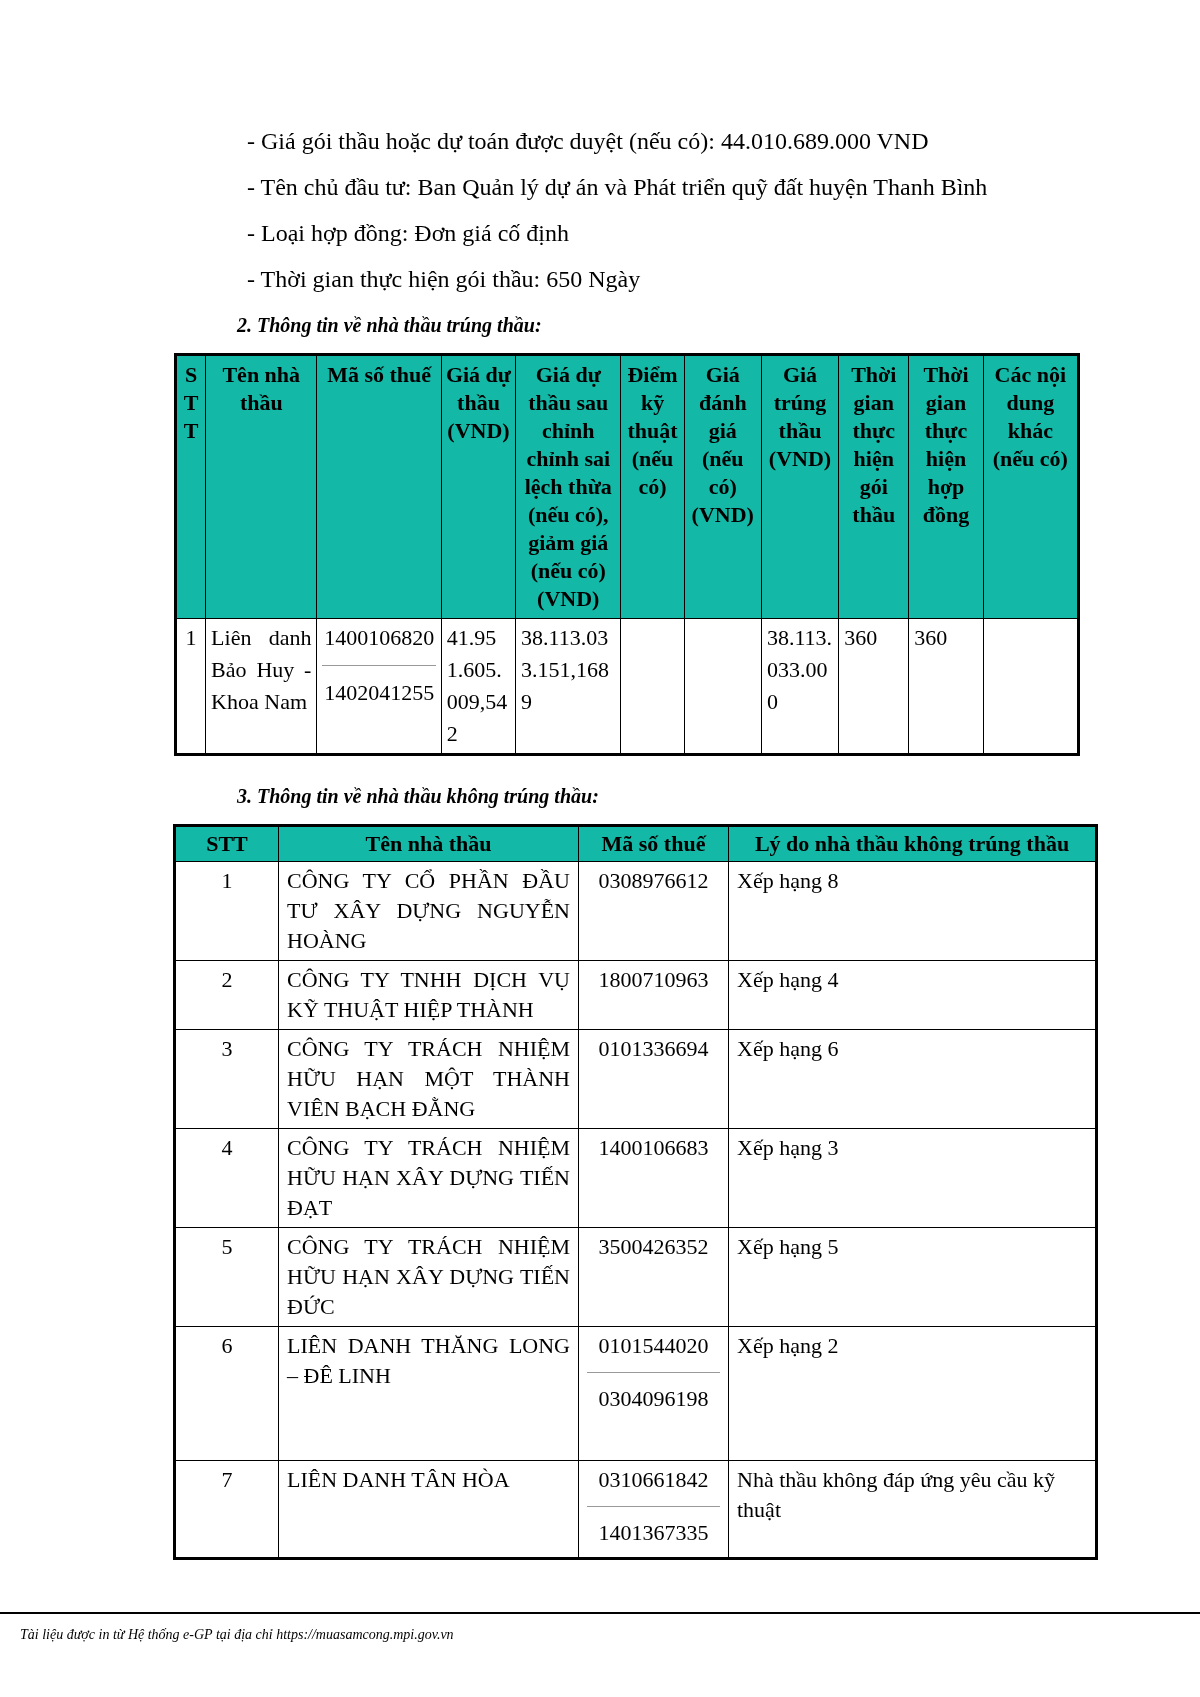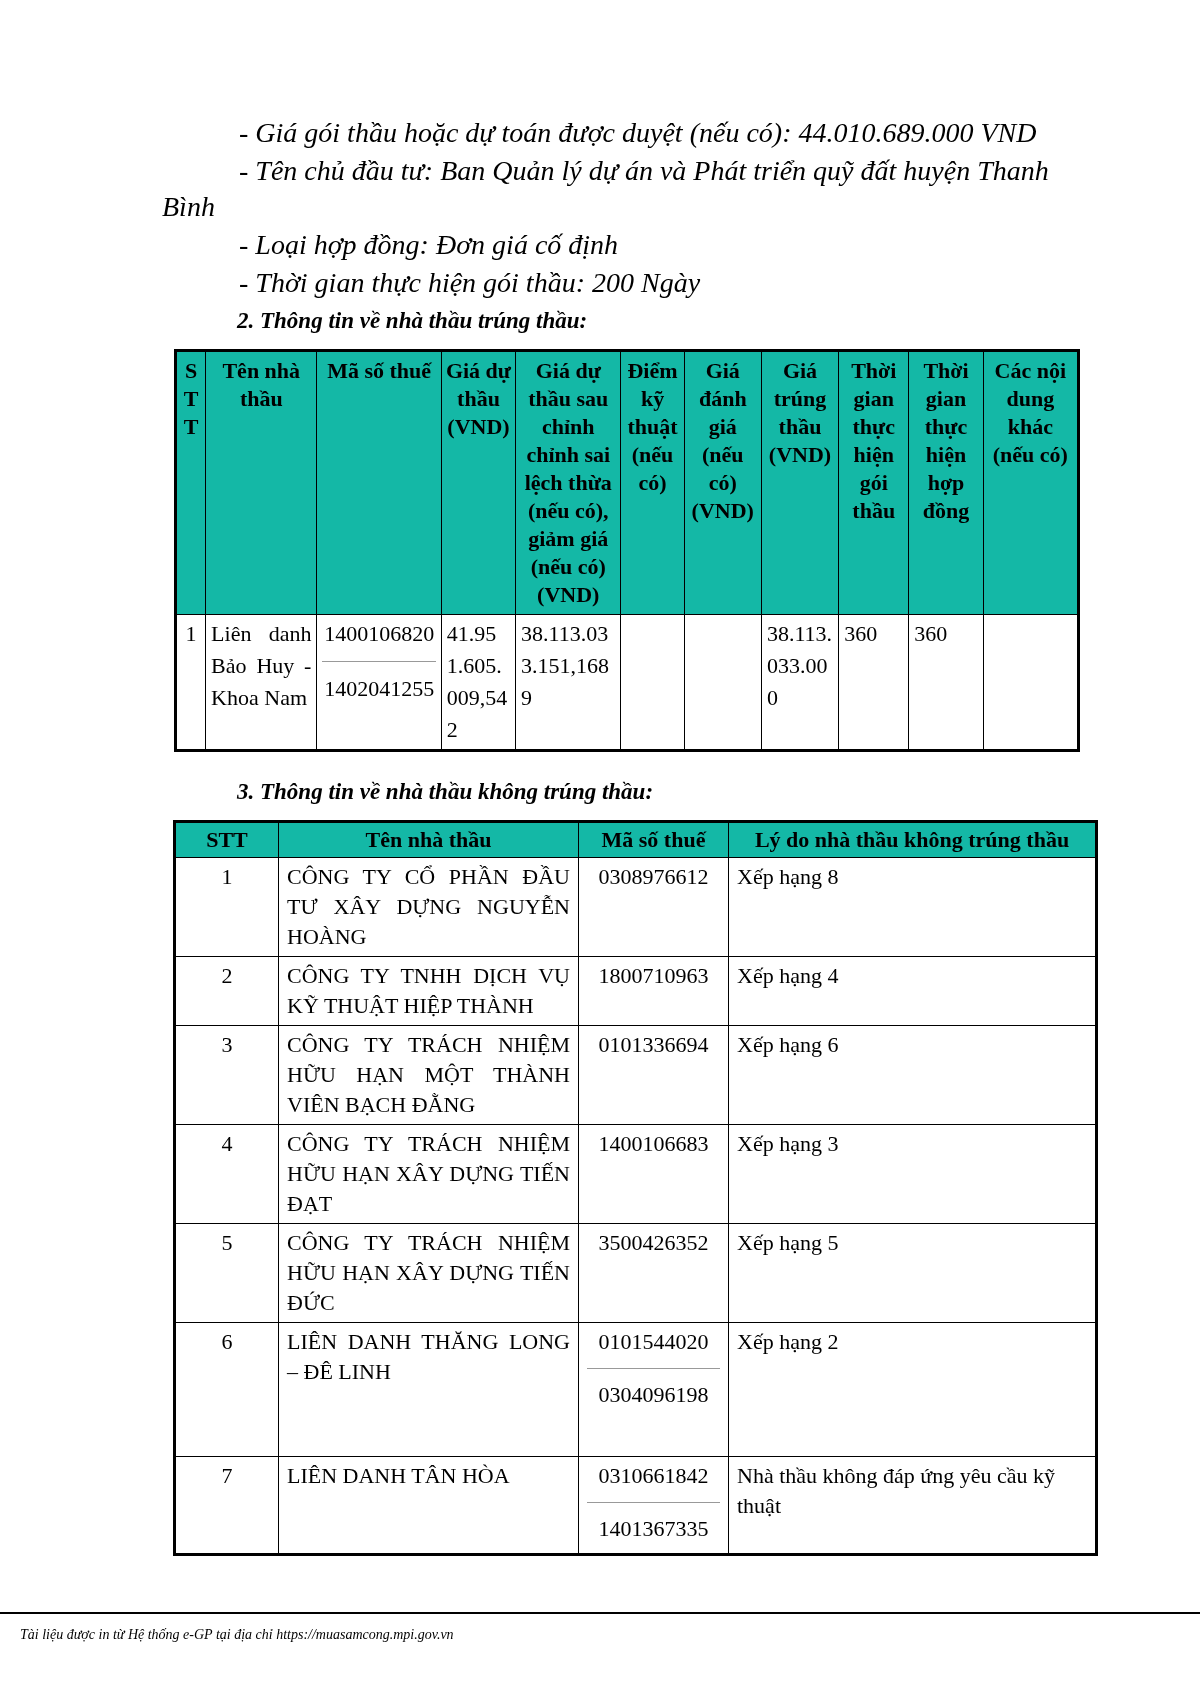--- a/index.html
+++ b/index.html
@@ -5,26 +5,25 @@
   html,body{margin:0;padding:0;background:#fff;}
   .page{
     position:relative;
     width:1200px;height:1697px;
     background:#ffffff;color:#000;
     font-family:"Liberation Serif","DejaVu Serif",serif;
     overflow:hidden;
   }
   .content{padding:113px 108px 0 160px;}
   .intro p{
-    margin:2px;line-height:36px;font-size:28px;
+    margin:10px;line-height:36px;font-size:24px;
     text-indent:77px;
-    font-style:italic;
   }
   .section-heading{
-    margin:0;line-height:36px;font-size:23px;
+    margin:0;line-height:36px;font-size:20px;
     font-weight:bold;font-style:italic;
     text-indent:77px;
   }
   .section-heading.h3{margin-top:22px;margin-bottom:10px;}
 
   table{border-collapse:collapse;table-layout:fixed;}
   td,th{border:1.6px solid #000;vertical-align:top;overflow-wrap:break-word;}
   table{border:3px solid #000;}
   th{background:#14b8a6;font-weight:bold;text-align:center;}
 
@@ -58,21 +57,21 @@
 </head>
 <body>
 
 <div class="page">
   <div class="content">
 
     <div class="intro">
       <p>- Giá gói thầu hoặc dự toán được duyệt (nếu có): 44.010.689.000 VND</p>
       <p>- Tên chủ đầu tư: Ban Quản lý dự án và Phát triển quỹ đất huyện Thanh Bình</p>
       <p>- Loại hợp đồng: Đơn giá cố định</p>
-      <p>- Thời gian thực hiện gói thầu: 200 Ngày</p>
+      <p>- Thời gian thực hiện gói thầu: 650 Ngày</p>
     </div>
 
     <p class="section-heading">2. Thông tin về nhà thầu trúng thầu:</p>
 
     <table class="t2">
       <colgroup>
         <col style="width:30px">
           <col style="width:111px">
           <col style="width:124px">
         <col style="width:74px">

